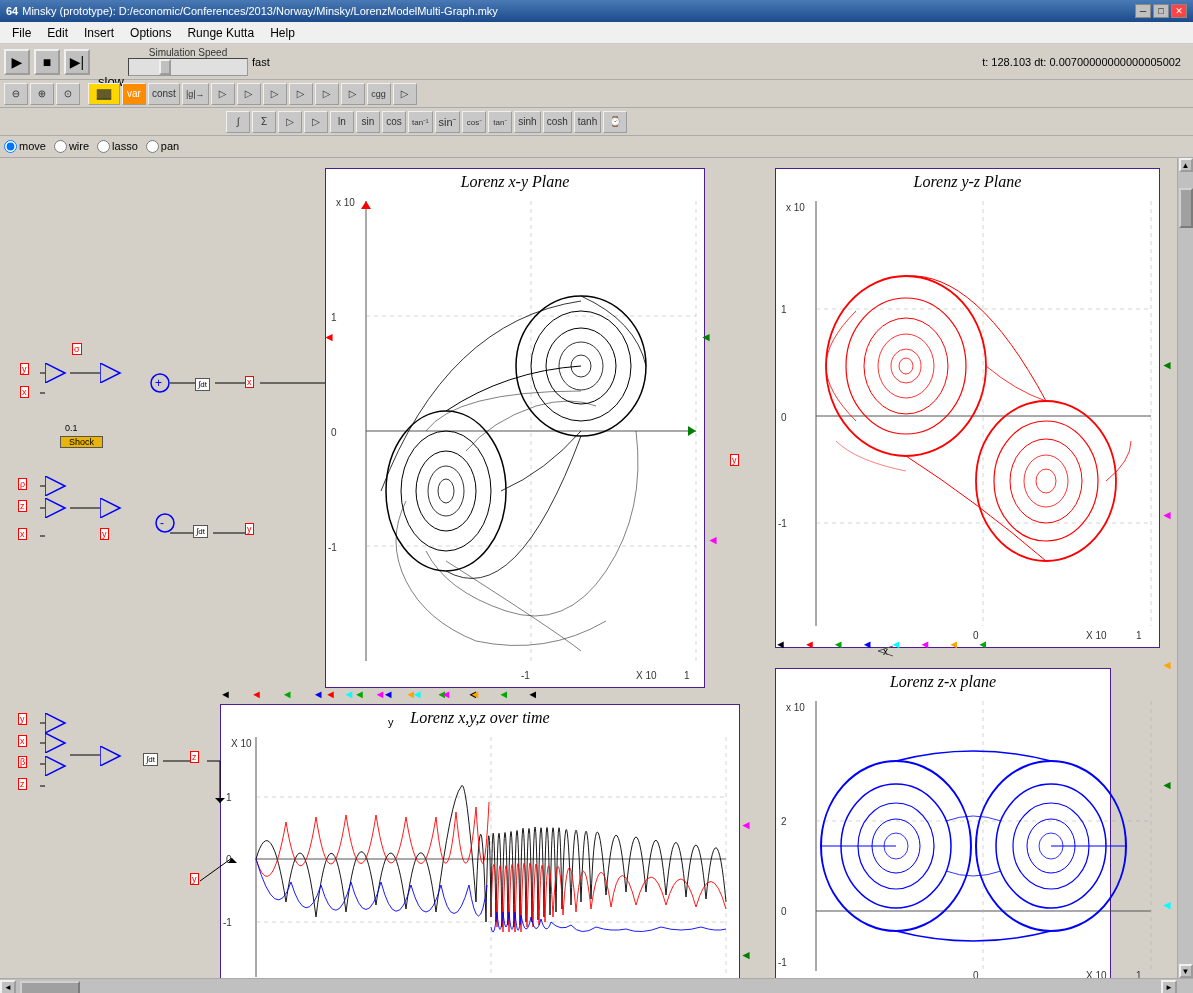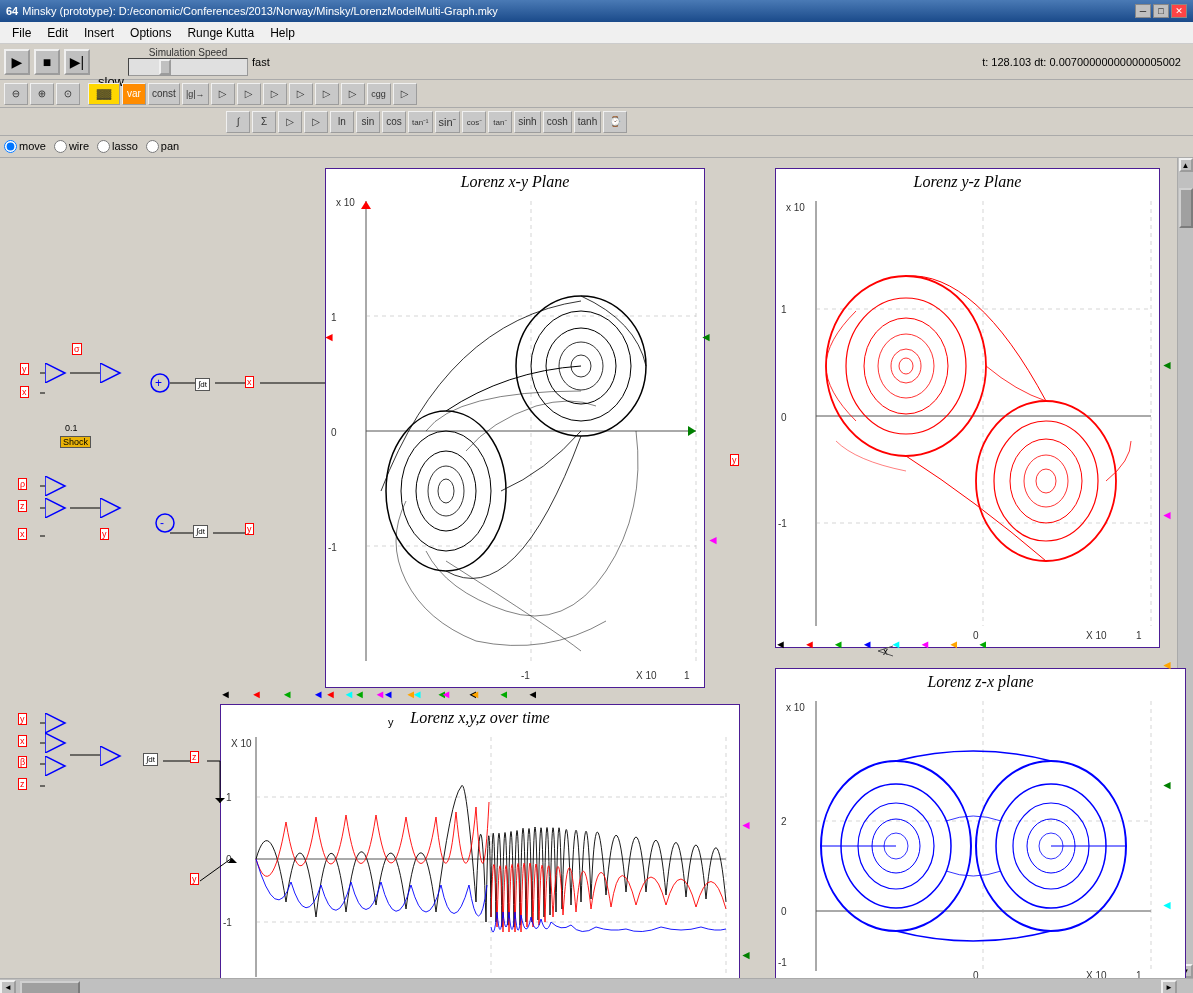--- a/index.html
+++ b/index.html
@@ -133,21 +133,21 @@
     
     #graph-yz {
       left: 775px; top: 10px; width: 385px; height: 480px;
     }
     
     #graph-time {
       left: 220px; top: 546px; width: 520px; height: 290px;
     }
     
     #graph-zx {
-      left: 775px; top: 510px; width: 411px; height: 320px;
+      left: 775px; top: 510px; width: 336px; height: 320px;
     }
 
     
     .graph-svg { display: block; }
 
     
     .var-box {
       position: absolute; border: 1px solid red; background: white;
       font-size: 9px; padding: 0 1px; color: red; white-space: nowrap;
     }
@@ -450,21 +450,21 @@
 
   <div class="var-box" style="left:20px;top:205px;">y</div>
 
   <div class="var-box" style="left:20px;top:228px;">x</div>
 
   <div class="int-block" style="left:195px;top:220px;">∫dt</div>
 
   <div class="var-box" style="left:245px;top:218px;">x</div>
 
   <div style="position:absolute;left:65px;top:265px;font-size:9px;">0.1</div>
-  <div style="position:absolute;left:60px;top:278px;border:1px solid #555;background:#eab308;padding:0 2px;font-size:9px;">Shock</div>
+  <div style="position:absolute;left:60px;top:278px;border:1px solid #555;background:#eab308;padding:0 8px;font-size:9px;">Shock</div>
 
   <div class="var-box" style="left:18px;top:320px;">ρ</div>
 
   <div class="var-box" style="left:18px;top:342px;">z</div>
 
   <div class="var-box" style="left:18px;top:370px;">x</div>
 
   <div class="var-box" style="left:100px;top:370px;">y</div>
 
   <div class="int-block" style="left:193px;top:367px;">∫dt</div>

